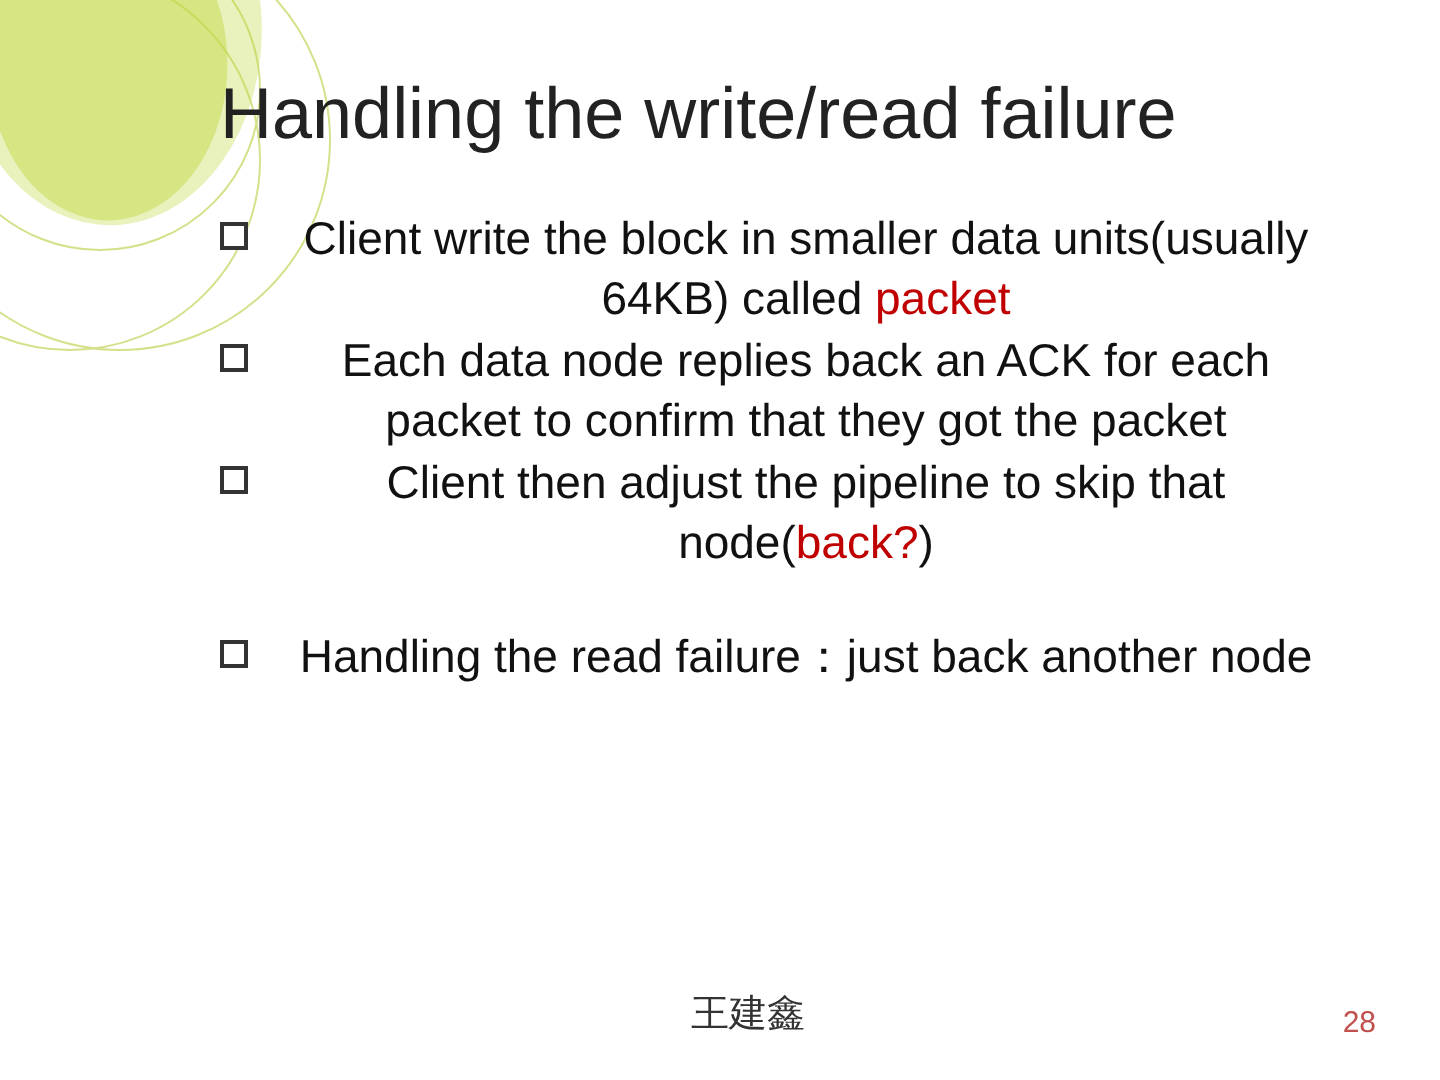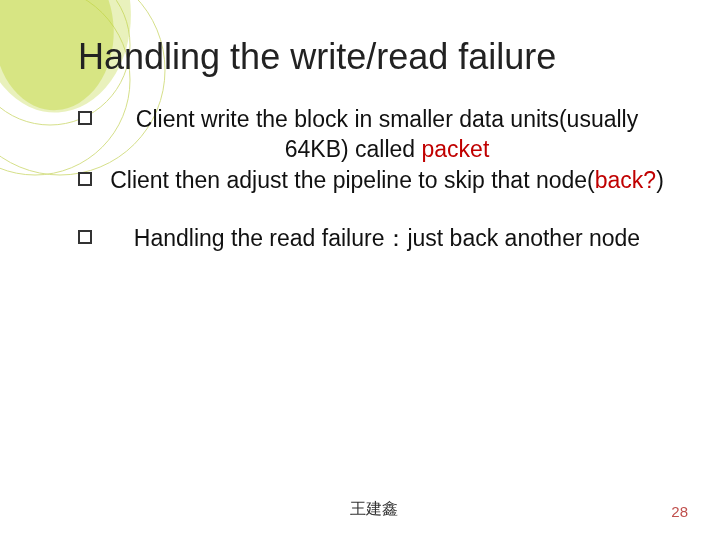--- a/index.html
+++ b/index.html
@@ -14,21 +14,21 @@
     top: -40px;
     left: -60px;
     width: 260px;
     height: 260px;
     pointer-events: none;
     z-index: 0;
   }
   .slide {
     position: relative;
     z-index: 1;
-    padding: 36px 50px 0 78px;
+    padding: 36px 50px 0 110px;
     height: 100%;
   }
   .title {
     font-size: 36px;
     font-weight: 400;
     color: #222;
     margin-bottom: 28px;
     line-height: 1.15;
   }
   .bullets {
@@ -55,21 +55,21 @@
     border: 2px solid #333;
     background: #fff;
   }
   .red { color: #c00000; }
   .footer-author {
     position: absolute;
     bottom: 20px;
     left: 0;
     right: 0;
     text-align: center;
-    font-size: 16px;
+    font-size: 19px;
     color: #333;
     font-family: "Microsoft JhengHei", "PingFang TC", Arial, sans-serif;
     margin-left: 28px;
   }
   .page-num {
     position: absolute;
     bottom: 20px;
     right: 32px;
     font-size: 15px;
     color: #c0504d;
@@ -91,20 +91,21 @@
 <div class="slide">
   <h1 class="title">Handling the write/read failure</h1>
 
   <ul class="bullets">
     <li>
       <span class="bullet-marker"></span>
       <span>Client write the block in smaller data units(usually 64KB) called </span><span class="red">packet</span><span></span>
     </li>
     <li>
       <span class="bullet-marker"></span>
+      <span>Each data node replies back an ACK for each packet to confirm that they got the packet</span>
     </li>
     <li>
       <span class="bullet-marker"></span>
     </li>
     <li>
       <span class="bullet-marker"></span>
       <span>Client then adjust the pipeline to skip that node(</span><span class="red">back?</span><span>)</span>
     </li>
     <li class="gap-before">
       <span class="bullet-marker"></span>

